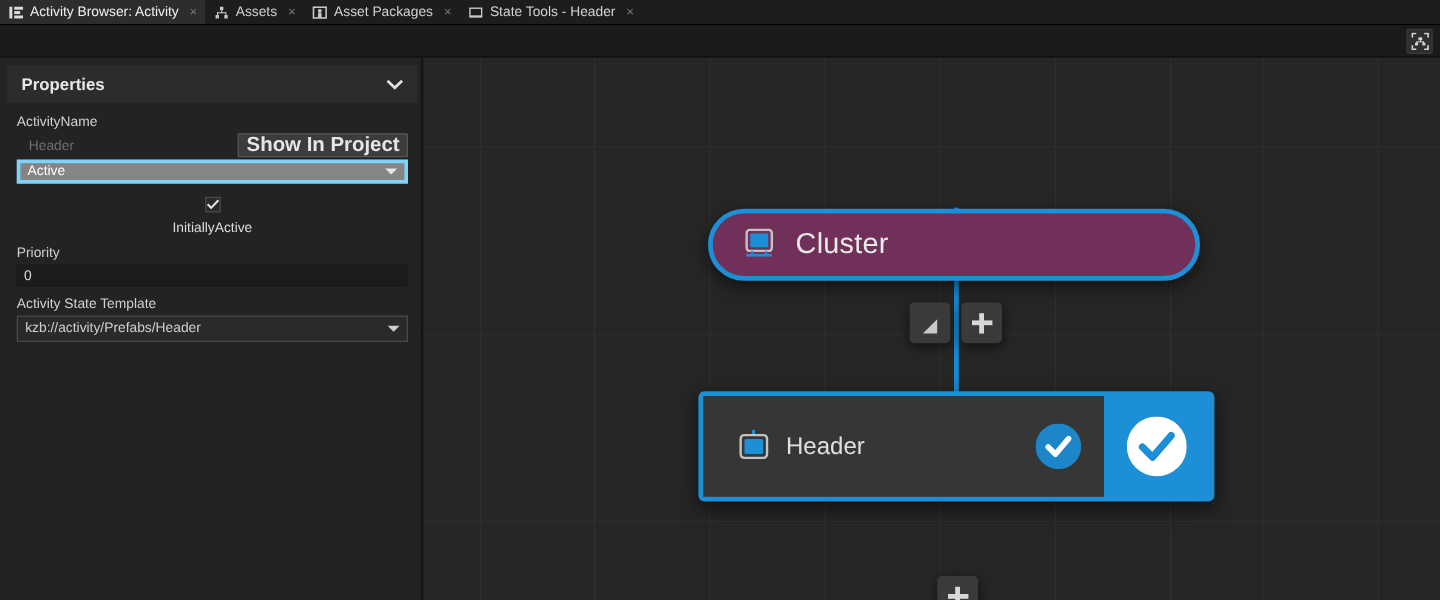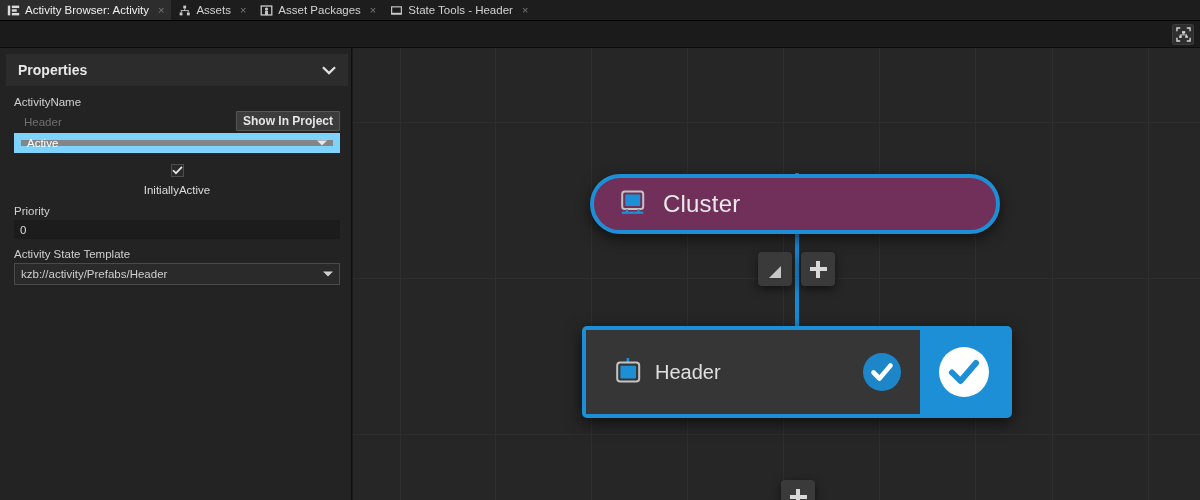--- a/index.html
+++ b/index.html
@@ -77,28 +77,28 @@
   }
   .flabel.first { margin-top: 3px; }
   .row-name {
     display: flex; align-items: center; height: 22px;
     position: relative;
   }
   .namevalue { font-size: 11.5px; color: #6f6f6f; padding-left: 10px; }
   .showproj {
     position: absolute; right: 0; top: 0;
     background: #3c3c3c; border: 1px solid #565656;
-    color: #e6e6e6; font-size: 12px; font-weight: bold;
+    color: #e6e6e6; font-size: 17px; font-weight: bold;
     padding: 2px 6px; border-radius: 1px;
     cursor: pointer; line-height: 14px;
   }
 
   .dropdown {
     width: 326px; height: 20px;
-    background: #858585; border: 7px solid #7dd3fc;
+    background: #858585; border: 3px solid #7dd3fc;
     display: flex; align-items: center;
     padding: 0 6px; position: relative;
     font-size: 11.5px; color: #ffffff;
     cursor: pointer;
   }
   .dropdown.dark {
     background: #2a2a2a; border: 1px solid #4a4a4a;
     color: #cfcfcf; height: 22px;
   }
   .dd-arrow {

